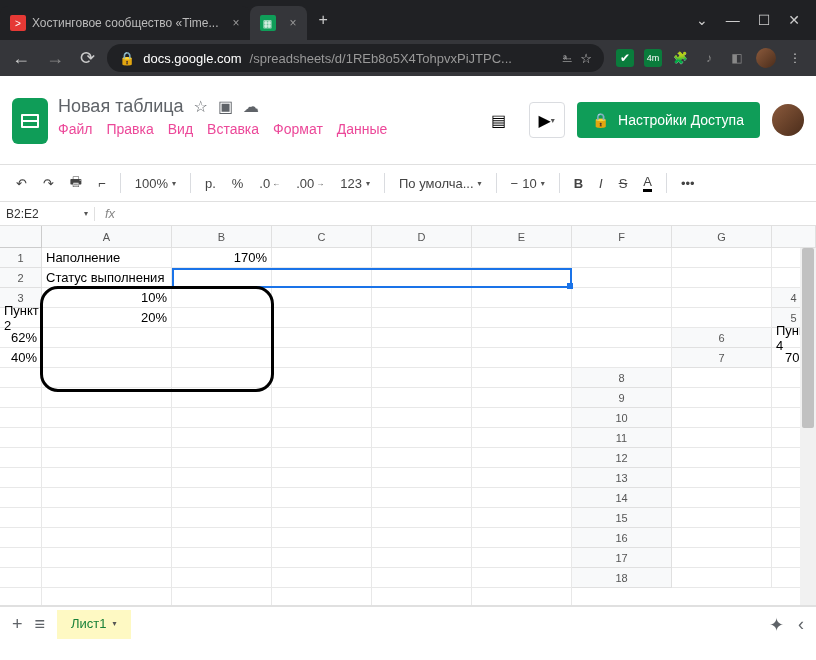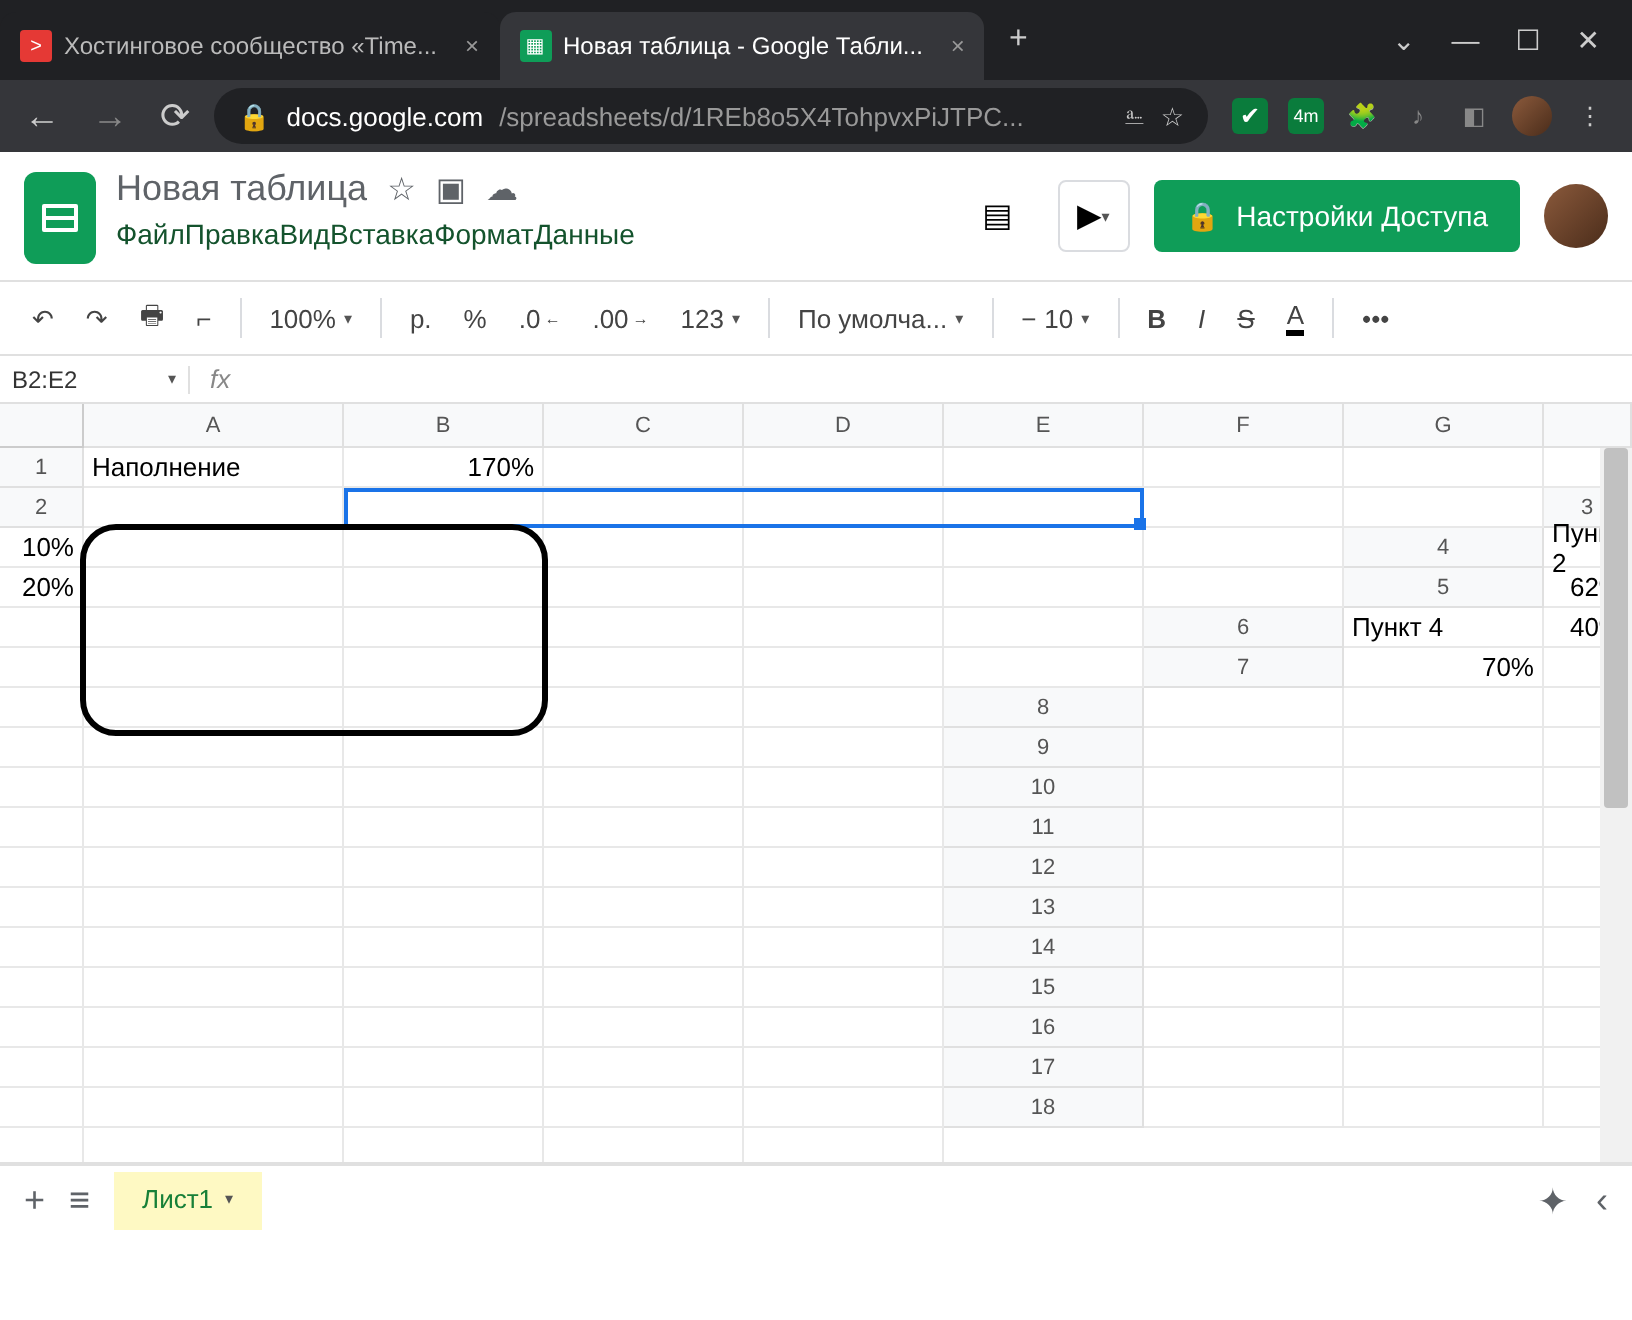--- a/index.html
+++ b/index.html
@@ -20,29 +20,29 @@
 .nav-btn { color: #888; font-size: 18px; cursor: pointer; padding: 0 4px; }
 .nav-btn.enabled { color: #ccc; }
 .url-pill { flex: 1; background: #202124; border-radius: 18px; height: 28px; display: flex; align-items: center; padding: 0 12px; color: #ccc; font-size: 13px; gap: 8px; }
 .url-host { color: #fff; }
 .url-path { color: #999; }
 .ext-icons { display: flex; gap: 10px; align-items: center; padding: 0 4px; }
 .ext-icon { width: 18px; height: 18px; display: flex; align-items: center; justify-content: center; font-size: 12px; border-radius: 3px; }
 .avatar-small { width: 20px; height: 20px; border-radius: 50%; background: linear-gradient(135deg, #8b5a3c, #4a2c1a); }
 
 
-.sheets-header { display: flex; align-items: flex-start; padding: 8px 12px; gap: 10px; text-align: center; }
+.sheets-header { display: flex; align-items: flex-start; padding: 20px 12px; gap: 10px; text-align: center; }
 .sheets-logo { width: 36px; height: 46px; background: #0f9d58; border-radius: 6px; display: flex; align-items: center; justify-content: center; margin-top: 2px; }
 .sheets-logo-inner { width: 18px; height: 14px; border: 2px solid #fff; border-radius: 1px; position: relative; }
 .sheets-logo-inner::before { content: ''; position: absolute; top: 4px; left: 0; right: 0; height: 2px; background: #fff; }
 .doc-info { flex: 1; }
 .doc-title-row { display: flex; align-items: center; gap: 10px; }
 .doc-title { font-size: 18px; color: #5f6368; }
 .doc-icon { color: #5f6368; font-size: 16px; cursor: pointer; }
-.menu-bar { display: flex; font-size: 14px; color: #14532d; margin-top: 4px; }
+.menu-bar { display: flex; gap: 14px; font-size: 14px; color: #ec4899; margin-top: 4px; }
 .menu-item { cursor: pointer; }
 .header-right { display: flex; align-items: center; gap: 12px; margin-top: 6px; }
 .hr-btn { width: 36px; height: 36px; display: flex; align-items: center; justify-content: center; cursor: pointer; border-radius: 4px; }
 .hr-btn.bordered { border: 1px solid #dadce0; }
 .share-btn { background: #0f9d58; color: #fff; height: 36px; padding: 0 16px; border-radius: 4px; display: flex; align-items: center; gap: 8px; font-size: 14px; font-weight: 500; cursor: pointer; }
 .avatar-big { width: 32px; height: 32px; border-radius: 50%; background: linear-gradient(135deg, #8b5a3c, #4a2c1a); }
 
 
 .toolbar { height: 38px; border-top: 1px solid #e0e0e0; border-bottom: 1px solid #e0e0e0; display: flex; align-items: center; padding: 0 10px; gap: 4px; font-size: 13px; color: #444; }
 .tb-btn { padding: 4px 6px; cursor: pointer; display: flex; align-items: center; gap: 2px; }
@@ -83,21 +83,20 @@
 <body>
 
 <div class="browser-chrome">
   <div class="tab inactive">
     <span class="tab-icon" style="background:#e53935;color:#fff">&gt;</span>
     <span>Хостинговое сообщество «Time...</span>
     <span class="tab-close">×</span>
   </div>
   <div class="tab active">
     <span class="tab-icon" style="background:#0f9d58;color:#fff">▦</span>
-    <span>Новая таблица - Google Табли...</span>
     <span class="tab-close">×</span>
   </div>
   <span class="new-tab">+</span>
   <div class="window-controls">
     <span>⌄</span>
     <span>—</span>
     <span>☐</span>
     <span>✕</span>
   </div>
 </div>
@@ -227,20 +226,21 @@
       <div class="row-hdr">1</div>
       <div class="cell ">Наполнение</div>
       <div class="cell right">170%</div>
       <div class="cell "></div>
       <div class="cell "></div>
       <div class="cell "></div>
       <div class="cell "></div>
       <div class="cell "></div>
       <div class="cell "></div>
       <div class="row-hdr">2</div>
+      <div class="cell ">Статус выполнения</div>
       <div class="cell "></div>
       <div class="cell "></div>
       <div class="cell "></div>
       <div class="cell "></div>
       <div class="cell "></div>
       <div class="cell "></div>
       <div class="cell "></div>
       <div class="row-hdr">3</div>
       <div class="cell right">10%</div>
       <div class="cell "></div>

